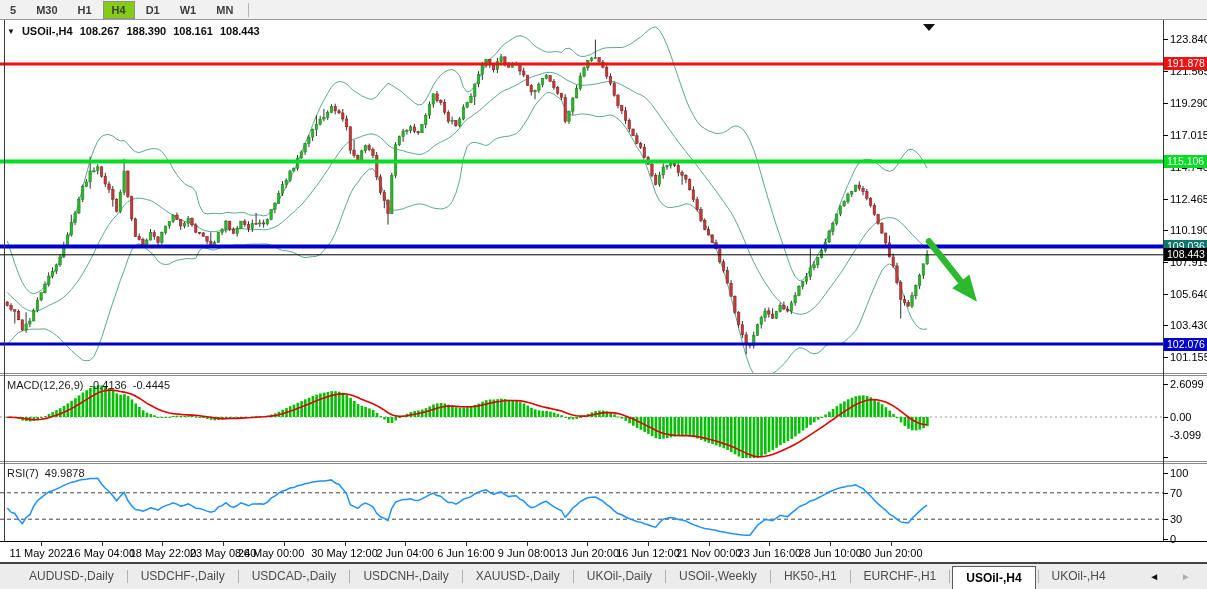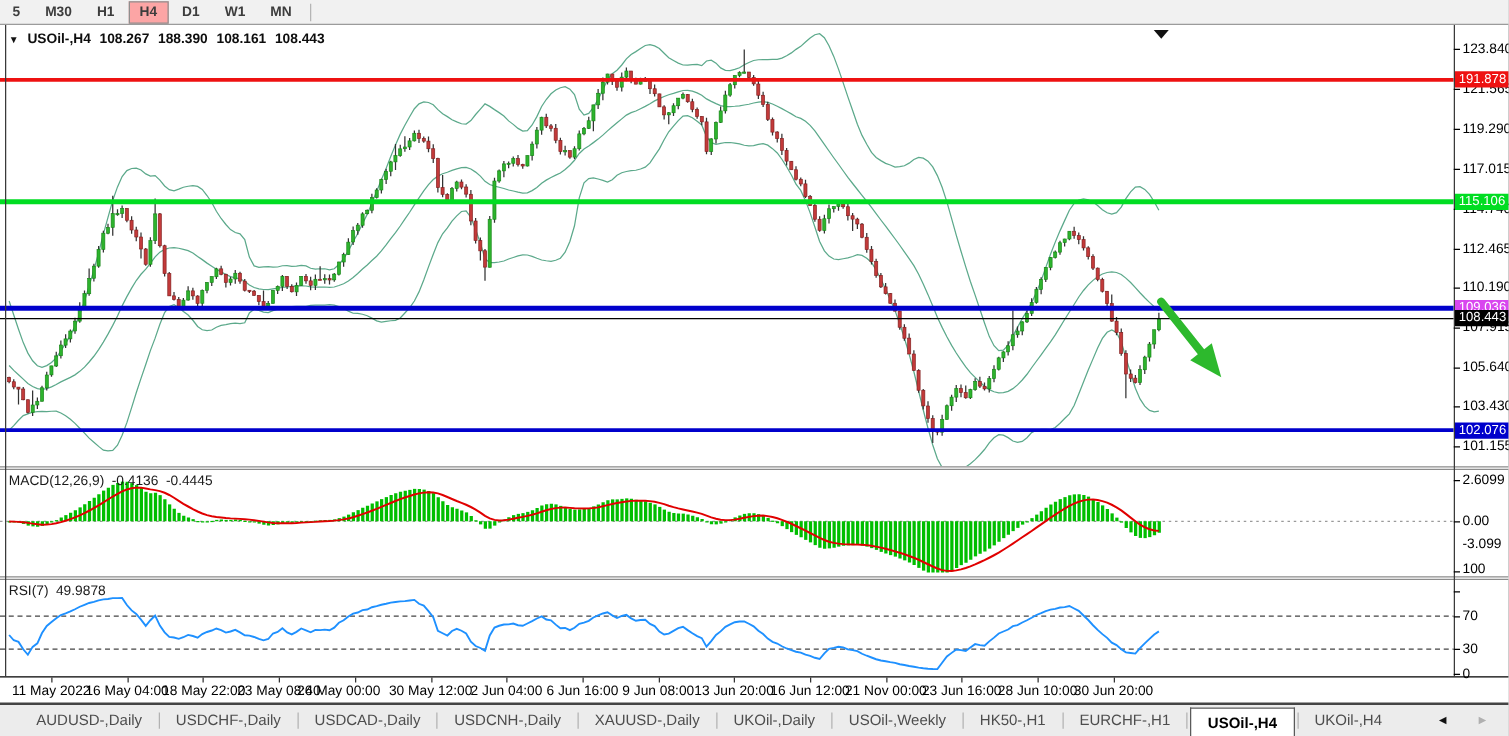--- a/index.html
+++ b/index.html
@@ -2,21 +2,21 @@
 <html><head>
 <meta charset="utf-8">
 <style>
   html,body{margin:0;padding:0;background:#888;}
   #root{position:relative;width:1207px;height:589px;background:#fff;
         font-family:"Liberation Sans",sans-serif;overflow:hidden;}
   .toolbar{position:absolute;top:0;left:0;width:1207px;height:20px;background:#f1f1f1;
            border-bottom:1px solid #9b9b9b;display:flex;align-items:center;box-sizing:border-box;}
   .tfbtn{font-size:11px;font-weight:bold;color:#3d3d3d;padding:1px 8px;margin:0 1px;
          border:1px solid transparent;line-height:14px;}
-  .tfbtn.active{background:#fca5a5;border:1px solid #8f8f8f;}
+  .tfbtn.active{background:#84cc16;border:1px solid #8f8f8f;}
   .tbdiv{width:1px;height:14px;background:#b5b5b5;margin:0 5px;}
   .chart-header{position:absolute;top:25px;left:7px;font-size:11px;font-weight:bold;color:#0d0d0d;
                 display:flex;gap:7px;z-index:5;align-items:center;}
   .chart-header .caret{font-size:8px;color:#111;}
   .ind-header{position:absolute;left:7px;font-size:11px;color:#1a1a1a;display:flex;gap:6px;z-index:5;}
   .psvg{position:absolute;left:0;}
   .panel-sep{position:absolute;left:0;width:1207px;height:3px;background:#fff;
              border-top:1px solid #8c8c8c;border-bottom:1px solid #8c8c8c;box-sizing:border-box;}
   .vline{position:absolute;width:1px;background:#3a3a3a;z-index:4;}
   .axis-label{position:absolute;left:1170px;font-size:11px;color:#000;white-space:nowrap;z-index:6;}
@@ -631,21 +631,21 @@
       <div class="time-label" style="left:786.1px">28 Jun 10:00</div>
       <div class="time-tick" style="left:890.8px"></div>
       <div class="time-label" style="left:846.8px">30 Jun 20:00</div>
     </div>
 
   <div class="vline" style="left:4px;top:20px;height:521px"></div>
   <div class="vline" style="left:1163px;top:20px;height:521px"></div>
   <div id="axis-layer">
       <div class="price-tag" style="top:57.4px;background:#ee1111">191.878</div>
       <div class="price-tag" style="top:154.9px;background:#00dd22">115.106</div>
-      <div class="price-tag" style="top:240.0px;background:#d946ef">109.036</div>
+      <div class="price-tag" style="top:240.0px;background:#0f766e">109.036</div>
       <div class="price-tag" style="top:248.3px;background:#000000">108.443</div>
       <div class="price-tag" style="top:337.6px;background:#0000cc">102.076</div>
       <div class="axis-dash" style="top:39.0px"></div>
       <div class="axis-label" style="top:33.0px">123.840</div>
       <div class="axis-dash" style="top:70.9px"></div>
       <div class="axis-label" style="top:64.9px">121.565</div>
       <div class="axis-dash" style="top:102.8px"></div>
       <div class="axis-label" style="top:96.8px">119.290</div>
       <div class="axis-dash" style="top:134.7px"></div>
       <div class="axis-label" style="top:128.7px">117.015</div>
@@ -663,21 +663,21 @@
       <div class="axis-label" style="top:319.1px">103.430</div>
       <div class="axis-dash" style="top:357.0px"></div>
       <div class="axis-label" style="top:351.0px">101.155</div>
       <div class="axis-dash" style="top:383.6px"></div>
       <div class="axis-label" style="top:377.6px">2.6099</div>
       <div class="axis-dash" style="top:417.0px"></div>
       <div class="axis-label" style="top:411.0px">0.00</div>
       <div class="axis-dash" style="top:456.6px"></div>
       <div class="axis-label" style="top:429px">-3.099</div>
       <div class="axis-dash" style="top:473.0px"></div>
-      <div class="axis-label" style="top:449px">100</div>
+      <div class="axis-label" style="top:467.0px">100</div>
       <div class="axis-dash" style="top:492.8px"></div>
       <div class="axis-label" style="top:486.8px">70</div>
       <div class="axis-dash" style="top:519.2px"></div>
       <div class="axis-label" style="top:513.2px">30</div>
       <div class="axis-dash" style="top:539.0px"></div>
       <div class="axis-label" style="top:533.0px">0</div>
     </div>
 
   <div class="tabbar">
     <div id="tabs">

